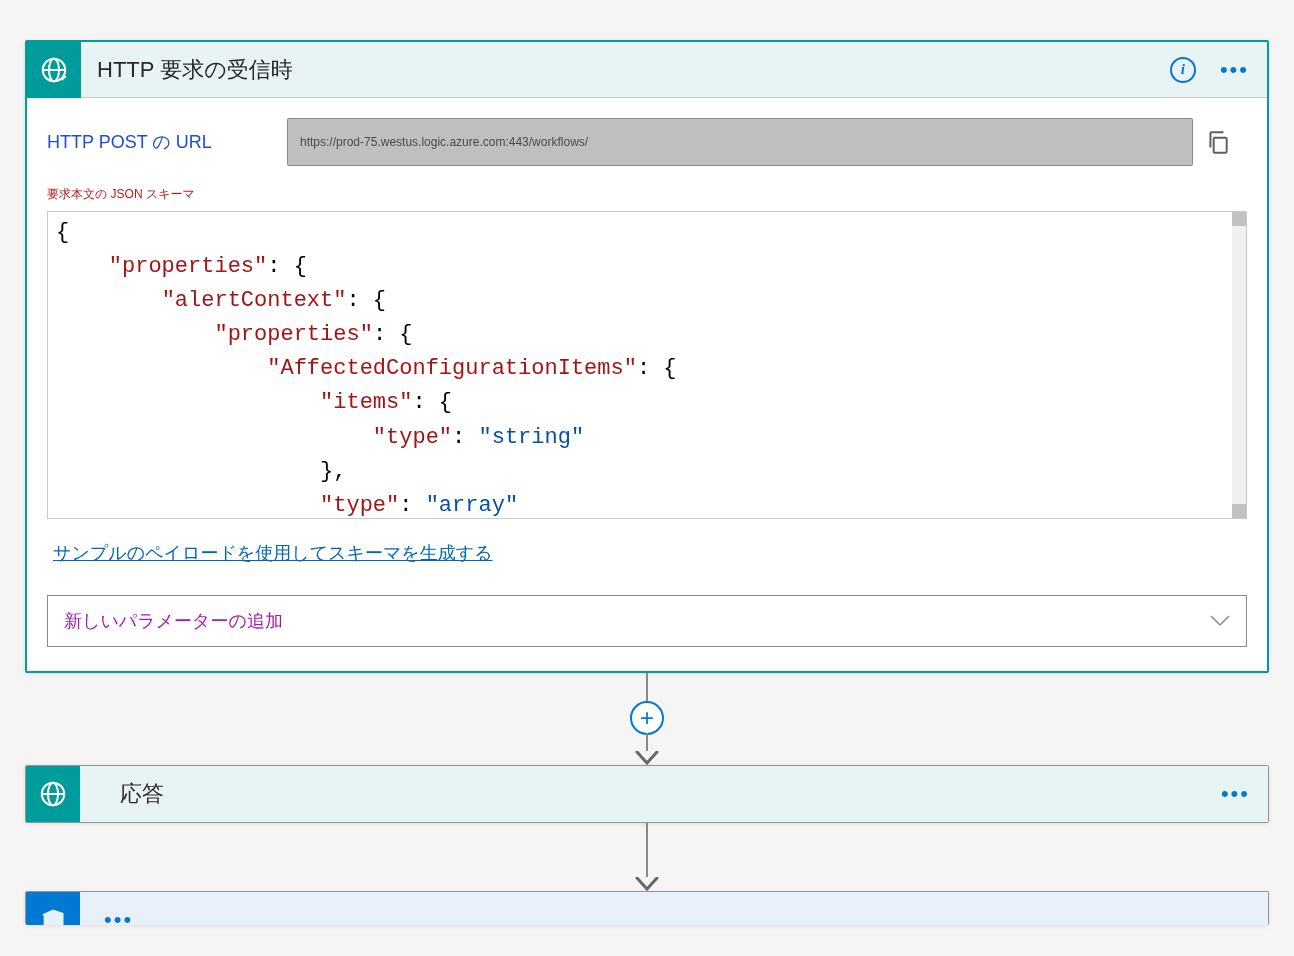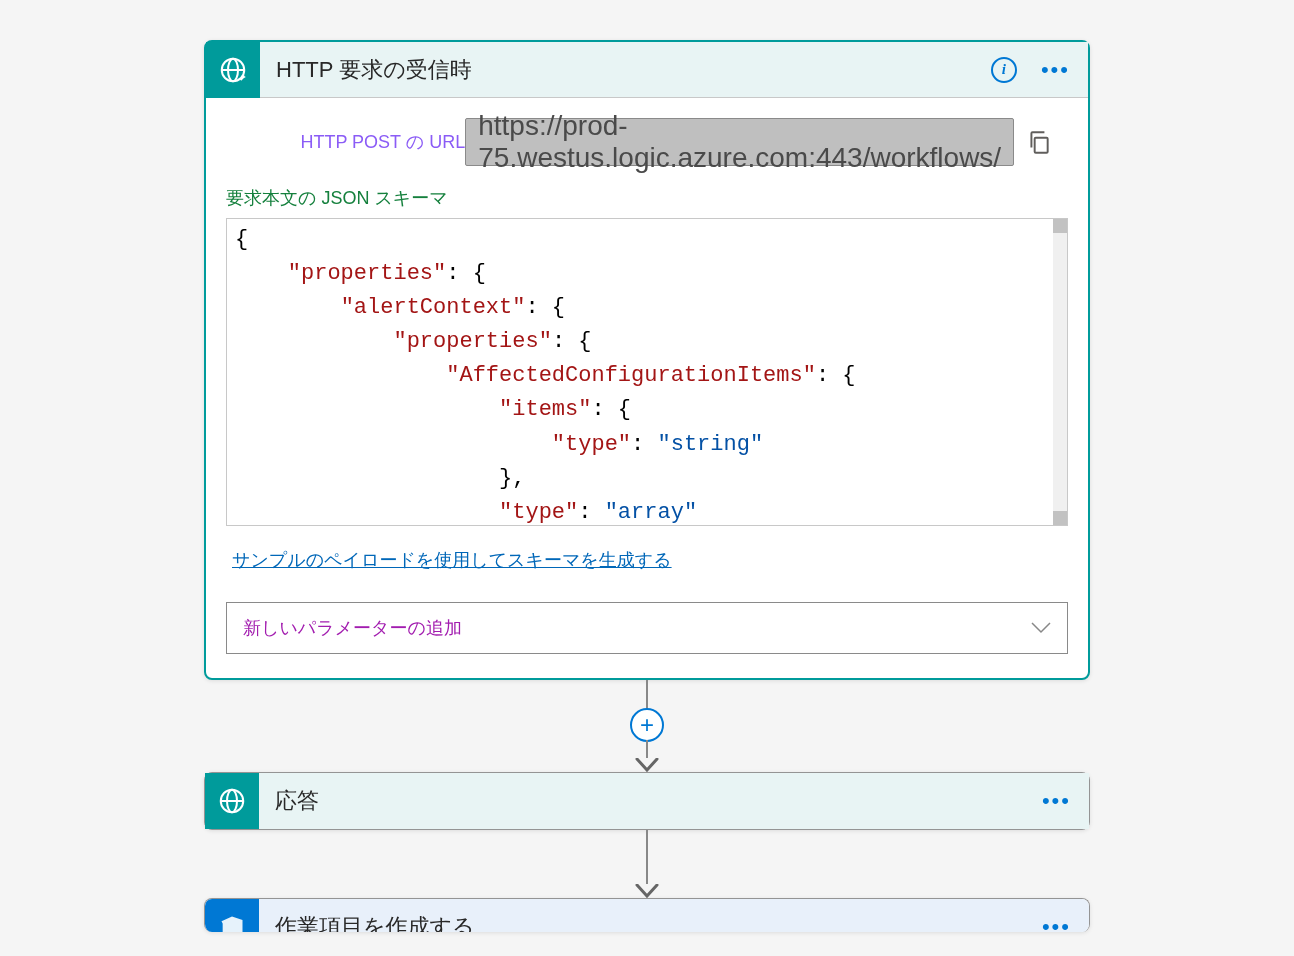--- a/index.html
+++ b/index.html
@@ -4,31 +4,31 @@
 <style>
   * { box-sizing: border-box; }
   body {
     margin: 0; padding: 0;
     font-family: "Segoe UI", "Yu Gothic UI", sans-serif;
     background: #f5f5f5;
     width: 1294px; height: 956px; overflow: hidden;
   }
   .canvas { width: 1294px; height: 956px; position: relative; padding: 40px 0 0 0; }
   .card {
-    width: 886px; margin: 0 auto; background: #fff;
-    border: 1px solid #949494; border-radius: 8px;
+    width: 1244px; margin: 0 auto; background: #fff;
+    border: 1px solid #949494; border-radius: 2px;
     box-shadow: 0 1px 4px rgba(0,0,0,0.1);
   }
   .card.expanded { border: 2px solid #009B9B; }
   .card-header {
     display: flex; align-items: center; height: 56px;
     background: #E8F4F4;
     border-bottom: 1px solid #c8c8c8;
   }
-  .card.collapsed .card-header { border-bottom: none; }
+  .card.collapsed .card-header { border-bottom: none; gap: 24px; }
   .card-header .icon-box {
     width: 54px; height: 56px; background: #009B9B;
     display: flex; align-items: center; justify-content: center;
     flex-shrink: 0;
   }
   .card-header.devops .icon-box { background: #0078D4; }
   .card-header.devops { background: #E8F0FA; }
   .card-header .title {
     flex: 1; font-size: 22px; color: #282828; padding-left: 16px;
   }
@@ -36,30 +36,30 @@
   .info-icon {
     width: 26px; height: 26px; border: 2px solid #0078D4; border-radius: 50%;
     display: flex; align-items: center; justify-content: center;
     color: #0078D4; font-family: Georgia, serif; font-style: italic;
     font-size: 15px; line-height: 1; font-weight: bold;
   }
   .more-icon { color: #0078D4; font-size: 22px; letter-spacing: 2px; cursor: pointer; }
 
   .card-body { padding: 20px 20px 24px 20px; }
   .row { display: flex; align-items: center; margin-bottom: 18px; }
-  .row .label { width: 240px; font-size: 18px; color: #8b5cf6; text-align: right; }
+  .row .label { width: 240px; font-size: 18px; color: #1d4ed8; }
   .url-input {
     flex: 1; height: 48px; background: #BFBFBF;
     border: 1px solid #8a8a8a; border-radius: 2px;
-    font-size: 28px; color: #4a4a4a; padding: 0 12px;
+    font-size: 12px; color: #4a4a4a; padding: 0 12px;
     display: flex; align-items: center;
   }
   .copy-btn { width: 42px; text-align: center; margin-left: 12px; cursor: pointer; color: #605e5c; }
 
-  .schema-label { font-size: 18px; color: #15803d; margin: 20px 0 8px 0; }
+  .schema-label { font-size: 12px; color: #b91c1c; margin: 20px 0 8px 0; }
   .schema-box {
     border: 1px solid #c8c8c8; height: 308px; overflow: hidden;
     position: relative; font-family: Consolas, "Courier New", monospace;
     font-size: 22px; line-height: 1.55;
   }
   .schema-inner { padding: 4px 8px; white-space: pre; }
   .schema-box .sbtrack { position: absolute; right: 0; top: 0; width: 14px; height: 100%; background: #f0f0f0; }
   .schema-box .sbthumb-top { position: absolute; right: 0; top: 0; width: 14px; height: 14px; background: #c2c2c2; }
   .schema-box .sbthumb-bot { position: absolute; right: 0; bottom: 0; width: 14px; height: 14px; background: #c2c2c2; }
   .tok-key { color: #a31515; }
@@ -178,20 +178,19 @@
     </div>
   </div>
 
   <div class="card collapsed" style="overflow:hidden;height:34px;border-bottom:none;">
     <div class="card-header devops">
       <div class="icon-box">
         <svg width="28" height="28" viewBox="0 0 24 24" fill="#fff">
           <path d="M3 7 L12 3 L21 6 V17 L12 21 L4 18 V9 Z" opacity="0.9"></path>
         </svg>
       </div>
-      <div class="title">作業項目を作成する</div>
       <div class="actions">
         <div class="more-icon">•••</div>
       </div>
     </div>
   </div>
 
 </div>
 
 </body></html>

